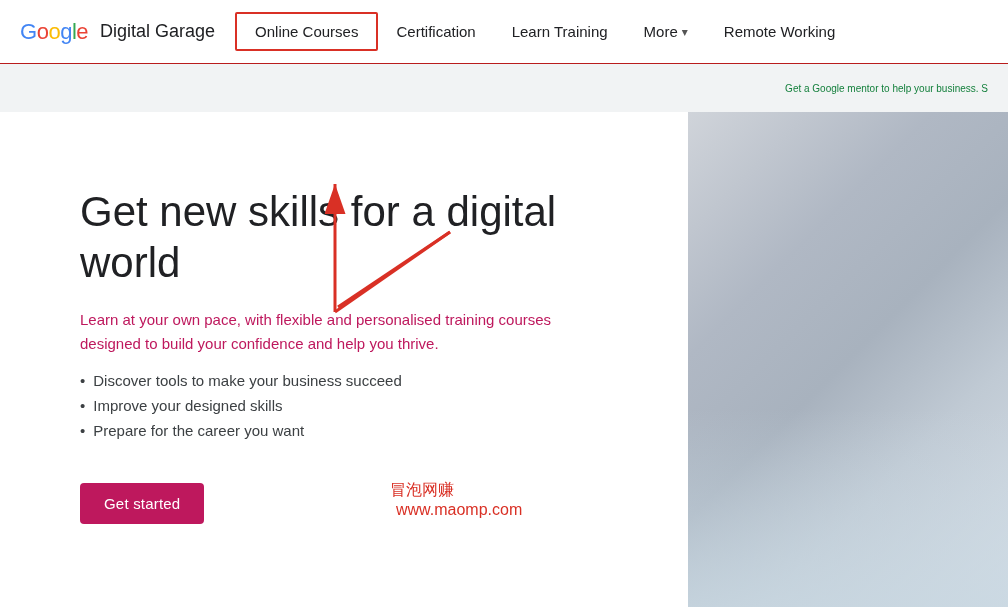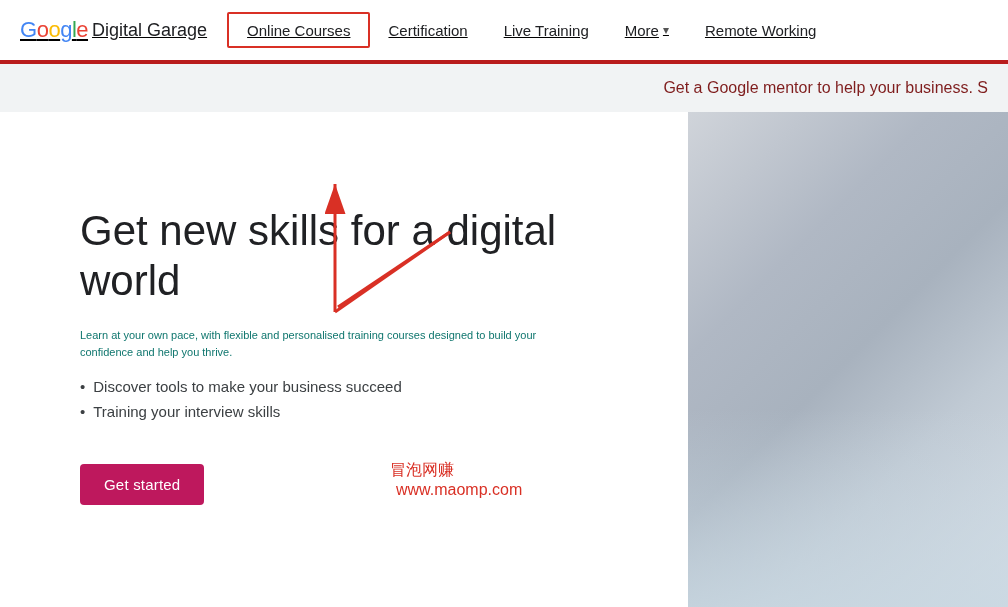--- a/index.html
+++ b/index.html
@@ -16,24 +16,23 @@
       background: #fff;
     }
 
     
     .navbar {
       display: flex;
       align-items: center;
       height: 64px;
       padding: 12px 20px;
       background: #fff;
-      border-bottom: 4px solid #b91c1c;
+      border-bottom: 1px solid #b91c1c;
       position: relative;
       z-index: 10;
-      text-decoration: underline;
     }
 
     .logo {
       display: flex;
       align-items: center;
       margin-right: 20px;
       white-space: nowrap;
     }
 
     .logo-google {
@@ -44,21 +43,21 @@
 
     .logo-google .g-blue { color: #4285F4; }
     .logo-google .g-red  { color: #EA4335; }
     .logo-google .g-yellow { color: #FBBC05; }
     .logo-google .g-green  { color: #34A853; }
 
     .logo-digital {
       font-size: 18px;
       color: #202124;
       font-weight: 400;
-      margin-left: 4px;
+      margin-left: 12px;
     }
 
     .nav-items {
       display: flex;
       align-items: center;
       height: 100%;
       flex: 1;
     }
 
     .nav-item {
@@ -89,22 +88,22 @@
     .banner {
       background: #f1f3f4;
       height: 48px;
       display: flex;
       align-items: center;
       justify-content: flex-end;
       padding-right: 20px;
     }
 
     .banner-text {
-      font-size: 16px;
-      color: #7f1d1d;
+      font-size: 10px;
+      color: #15803d;
     }
 
     
     .main-content {
       display: flex;
       height: calc(607px - 64px - 48px);
       position: relative;
     }
 
     .hero-text {
@@ -118,22 +117,22 @@
     .hero-title {
       font-size: 42px;
       font-weight: 500;
       color: #202124;
       line-height: 1.2;
       margin-bottom: 20px;
       max-width: 500px;
     }
 
     .hero-description {
-      font-size: 11px;
-      color: #0f766e;
+      font-size: 15px;
+      color: #be185d;
       line-height: 1.6;
       max-width: 500px;
       margin-bottom: 16px;
     }
 
     .bullet-list {
       list-style: none;
       margin-bottom: 36px;
     }
 
@@ -196,21 +195,21 @@
     .annotation {
       position: absolute;
       top: 0;
       left: 0;
       pointer-events: none;
     }
 
     
     .watermark {
       position: absolute;
-      bottom: 108px;
+      bottom: 88px;
       left: 390px;
       font-size: 14px;
     }
 
     .watermark-line1 {
       color: #d93025;
       font-weight: 500;
       font-size: 16px;
     }
 
@@ -233,21 +232,21 @@
   </div>
 
   <div class="nav-items">
     <div class="nav-item active">
       <span>Online Courses</span>
     </div>
     <div class="nav-item">
       <span>Certification</span>
     </div>
     <div class="nav-item">
-      <span>Live Training</span>
+      <span>Learn Training</span>
     </div>
     <div class="nav-item">
       <span>More</span>
       <span class="chevron">▾</span>
     </div>
     <div class="nav-item">
       <span>Remote Working</span>
     </div>
   </div>
 </nav>
@@ -260,21 +259,24 @@
 
   <div class="hero-text">
     <h1 class="hero-title">Get new skills for a digital world</h1>
     <p class="hero-description">Learn at your own pace, with flexible and personalised training courses designed to build your confidence and help you thrive.</p>
 
     <ul class="bullet-list">
       <li>
         <span>Discover tools to make your business succeed</span>
       </li>
       <li>
-        <span>Training your interview skills</span>
+        <span>Improve your designed skills</span>
+      </li>
+      <li>
+        <span>Prepare for the career you want</span>
       </li>
     </ul>
 
     <button class="get-started-btn">Get started</button>
   </div>
 
   <div class="hero-image">
     <div class="hero-image-inner"></div>
   </div>
 

